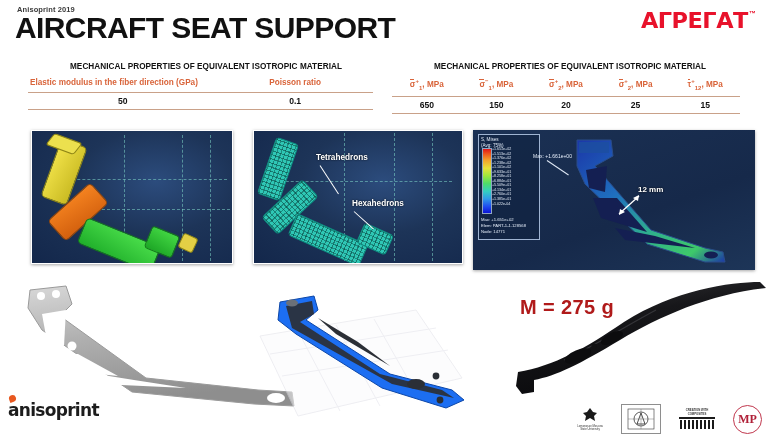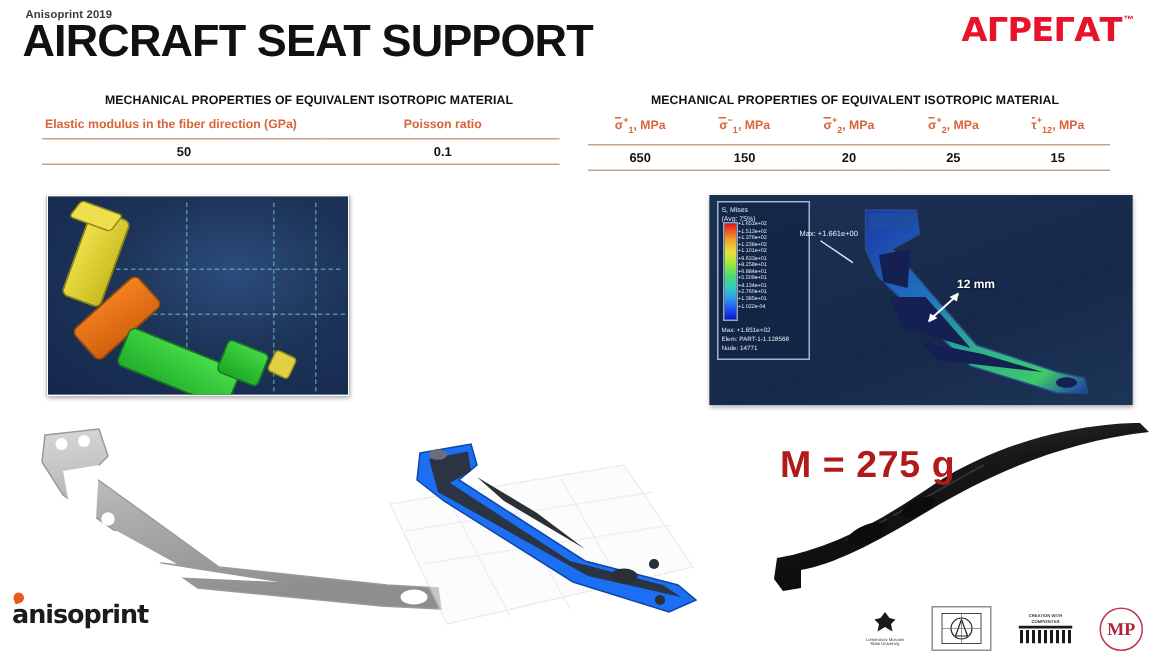--- a/index.html
+++ b/index.html
@@ -137,21 +137,21 @@
   }
   .dim-lbl{
     position:absolute;color:#fff;font-size:8px;font-weight:bold;
     text-shadow:0 0 2px #000;white-space:nowrap;
   }
 
   
   .photo{position:absolute;}
   .bracket-grey{filter:saturate(.15);}
   .mass-lbl{
-    position:absolute;color:#b01a1a;font-size:25px;font-weight:bold;
+    position:absolute;color:#b01a1a;font-size:20px;font-weight:bold;
     letter-spacing:.4px;white-space:nowrap;
   }
 
   
   .aniso{position:absolute;left:8px;top:400px;}
   .aniso-word{
     font-size:17px;font-weight:bold;color:#1c1c1c;letter-spacing:-.7px;
     font-family:"DejaVu Sans",sans-serif;
   }
   .aniso-dot{
@@ -237,20 +237,38 @@
     <div class="dashv" style="left:150px;top:4px;height:126px;"></div>
     <div class="dashv" style="left:178px;top:4px;height:126px;"></div>
     <div class="seg p1-yellow"></div>
     <div class="seg p1-yellow-cap"></div>
     <div class="seg p1-orange"></div>
     <div class="seg p1-green"></div>
     <div class="seg p1-green2"></div>
     <div class="seg p1-tip"></div>
   </div>
 
+  <div class="panel framed" style="left:253px;top:130px;width:208px;height:132px;">
+    <div class="cad-bg"></div>
+    <div class="dash" style="left:12px;top:50px;width:186px;"></div>
+    <div class="dashv" style="left:90px;top:2px;height:128px;"></div>
+    <div class="dashv" style="left:140px;top:2px;height:128px;"></div>
+    <div class="dashv" style="left:178px;top:2px;height:128px;"></div>
+
+    <div class="mesh" style="left:12px;top:8px;width:22px;height:58px;transform:rotate(19deg);"></div>
+    <div class="mesh" style="left:24px;top:48px;width:22px;height:54px;transform:rotate(47deg);"></div>
+    <div class="mesh" style="left:62px;top:70px;width:22px;height:76px;transform:rotate(114deg);"></div>
+    <div class="mesh" style="left:110px;top:92px;width:20px;height:30px;transform:rotate(114deg);"></div>
+
+    <div class="lbl-white" style="left:62px;top:22px;">Tetrahedrons</div>
+    <div class="leader" style="left:66px;top:34px;width:34px;transform:rotate(57deg);"></div>
+
+    <div class="lbl-white" style="left:98px;top:68px;">Hexahedrons</div>
+    <div class="leader" style="left:100px;top:80px;width:26px;transform:rotate(42deg);"></div>
+  </div>
 
   <div class="panel" style="left:473px;top:130px;width:282px;height:140px;">
     <div style="position:absolute;inset:0;background:linear-gradient(160deg,#1b3154,#16294a 60%,#1d3558);"></div>
 
     <div class="fea-legend">
       <div class="fea-ttl">S, Mises
 (Avg: 75%)</div>
       <div class="fea-bar"></div>
       <div class="fea-ticks">+1.651e+02
 +1.513e+02

